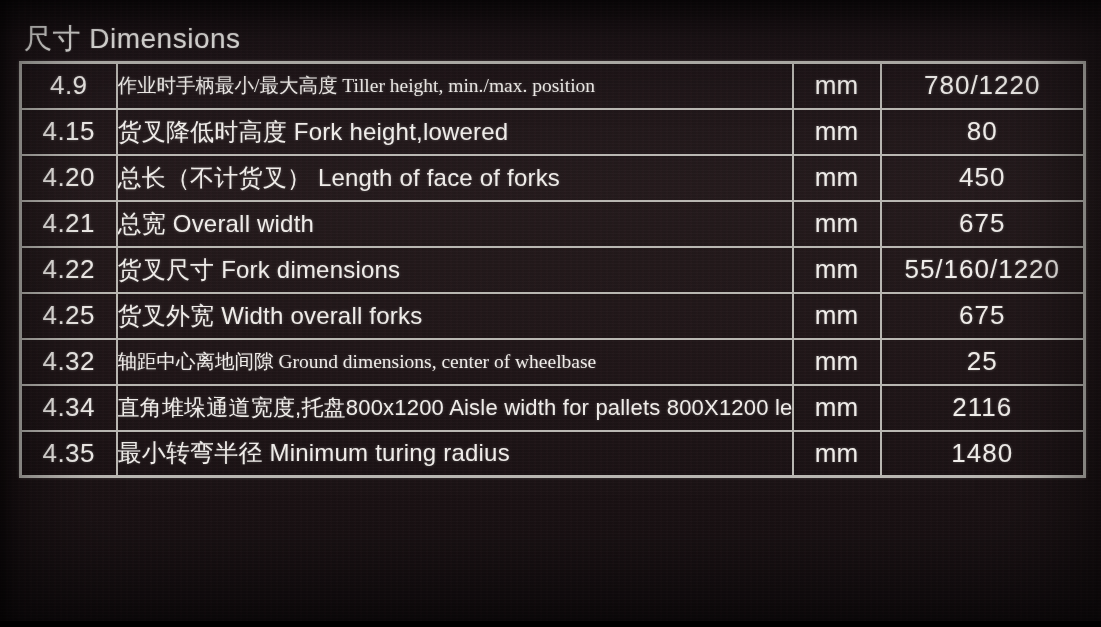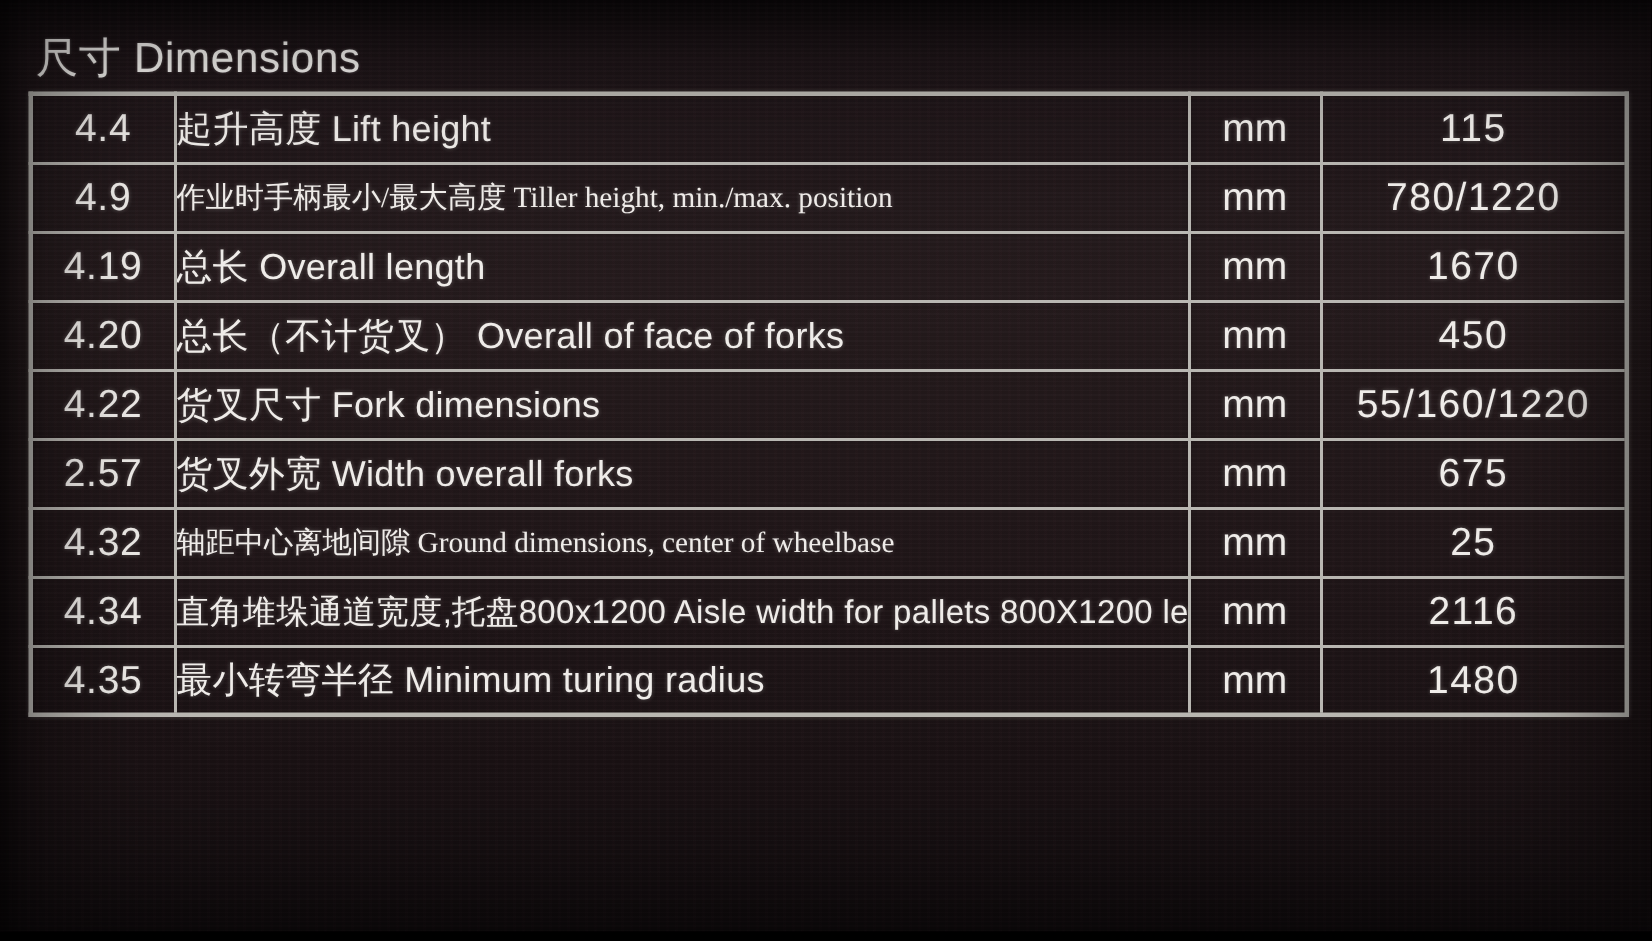--- a/index.html
+++ b/index.html
@@ -91,52 +91,52 @@
   <div class="title">尺寸 Dimensions</div>
 
   <table class="dim">
     <colgroup>
       <col class="c-code">
       <col class="c-desc">
       <col class="c-unit">
       <col class="c-value">
     </colgroup>
     <tbody>
-        <tr data-code="4.4">
-      <td class="code">4.4</td>
-      <td class="desc">起升高度 Lift height</td>
-      <td class="unit">mm</td>
-      <td class="value">115</td>
-    </tr>
         <tr data-code="4.9">
       <td class="code">4.9</td>
       <td class="desc">作业时手柄最小/最大高度 Tiller height, min./max. position</td>
       <td class="unit">mm</td>
       <td class="value">780/1220</td>
     </tr>
-        <tr data-code="4.19">
-      <td class="code">4.19</td>
-      <td class="desc">总长 Overall length</td>
+        <tr data-code="4.15">
+      <td class="code">4.15</td>
+      <td class="desc">货叉降低时高度 Fork height,lowered</td>
       <td class="unit">mm</td>
-      <td class="value">1670</td>
+      <td class="value">80</td>
     </tr>
         <tr data-code="4.20">
       <td class="code">4.20</td>
-      <td class="desc">总长（不计货叉） Overall of face of forks</td>
+      <td class="desc">总长（不计货叉） Length of face of forks</td>
       <td class="unit">mm</td>
       <td class="value">450</td>
+    </tr>
+        <tr data-code="4.21">
+      <td class="code">4.21</td>
+      <td class="desc">总宽 Overall width</td>
+      <td class="unit">mm</td>
+      <td class="value">675</td>
     </tr>
         <tr data-code="4.22">
       <td class="code">4.22</td>
       <td class="desc">货叉尺寸 Fork dimensions</td>
       <td class="unit">mm</td>
       <td class="value">55/160/1220</td>
     </tr>
         <tr data-code="4.25">
-      <td class="code">2.57</td>
+      <td class="code">4.25</td>
       <td class="desc">货叉外宽 Width overall forks</td>
       <td class="unit">mm</td>
       <td class="value">675</td>
     </tr>
         <tr data-code="4.32">
       <td class="code">4.32</td>
       <td class="desc">轴距中心离地间隙 Ground dimensions, center of wheelbase</td>
       <td class="unit">mm</td>
       <td class="value">25</td>
     </tr>

